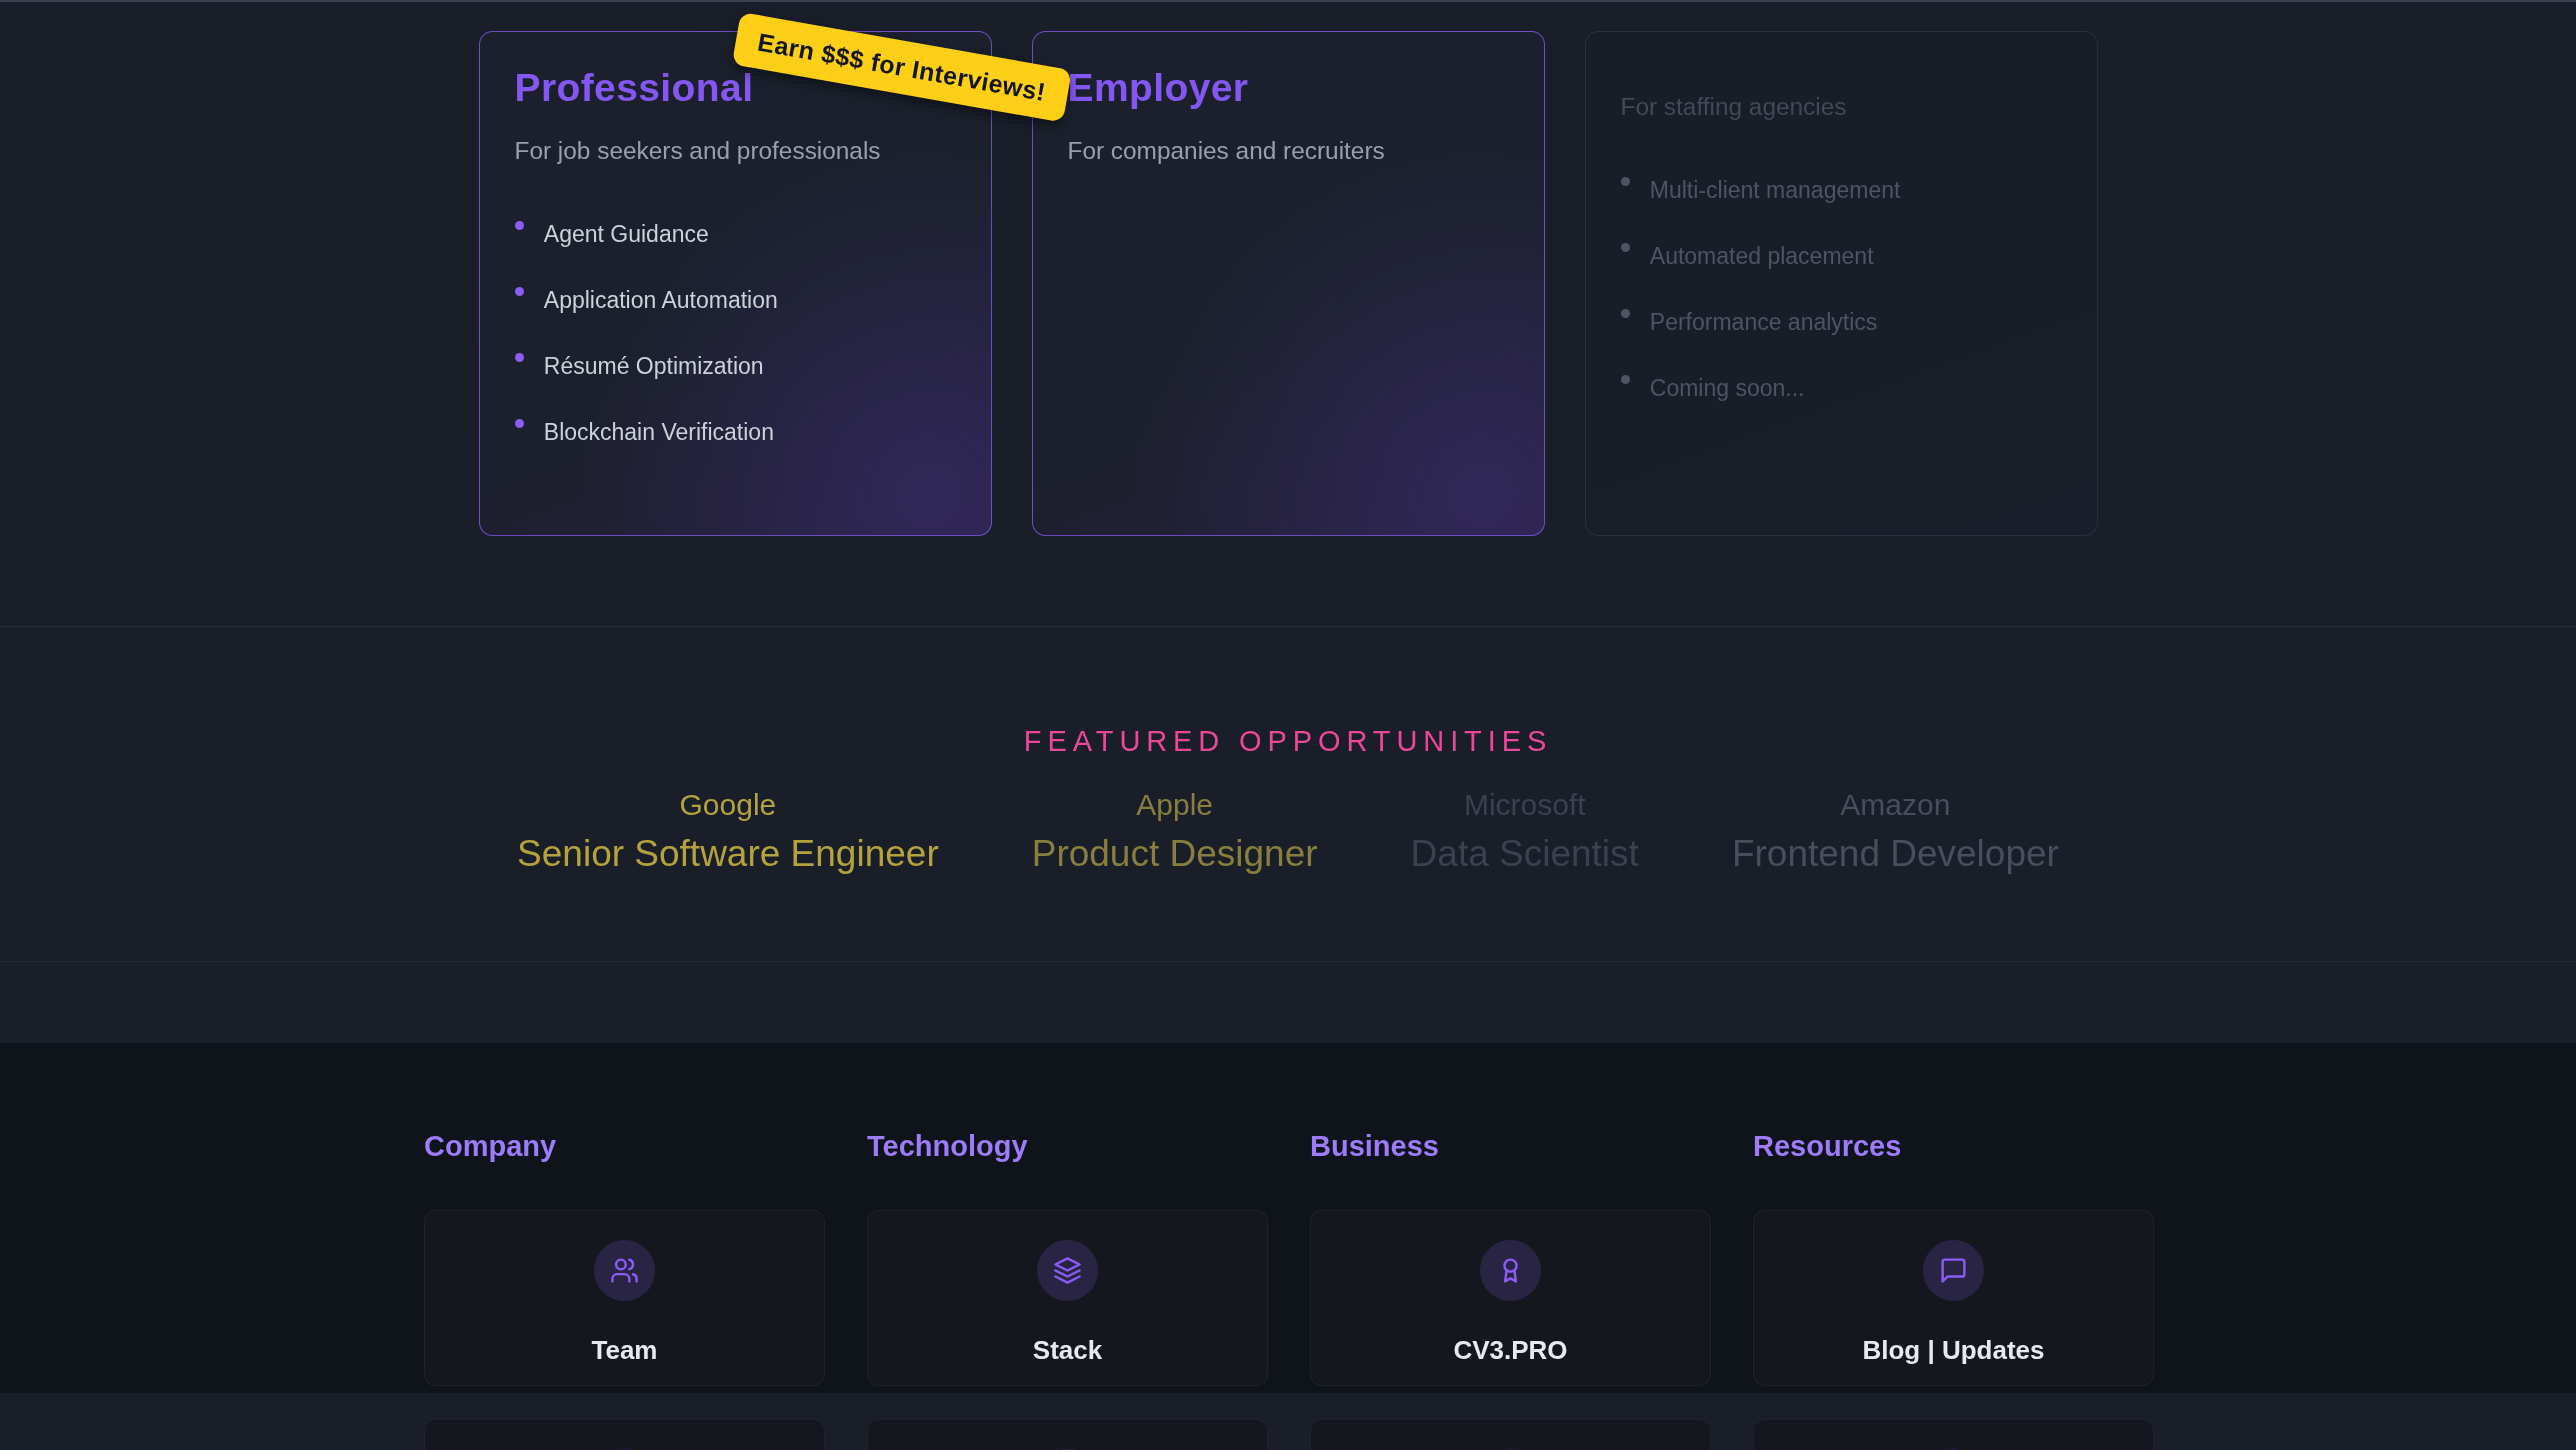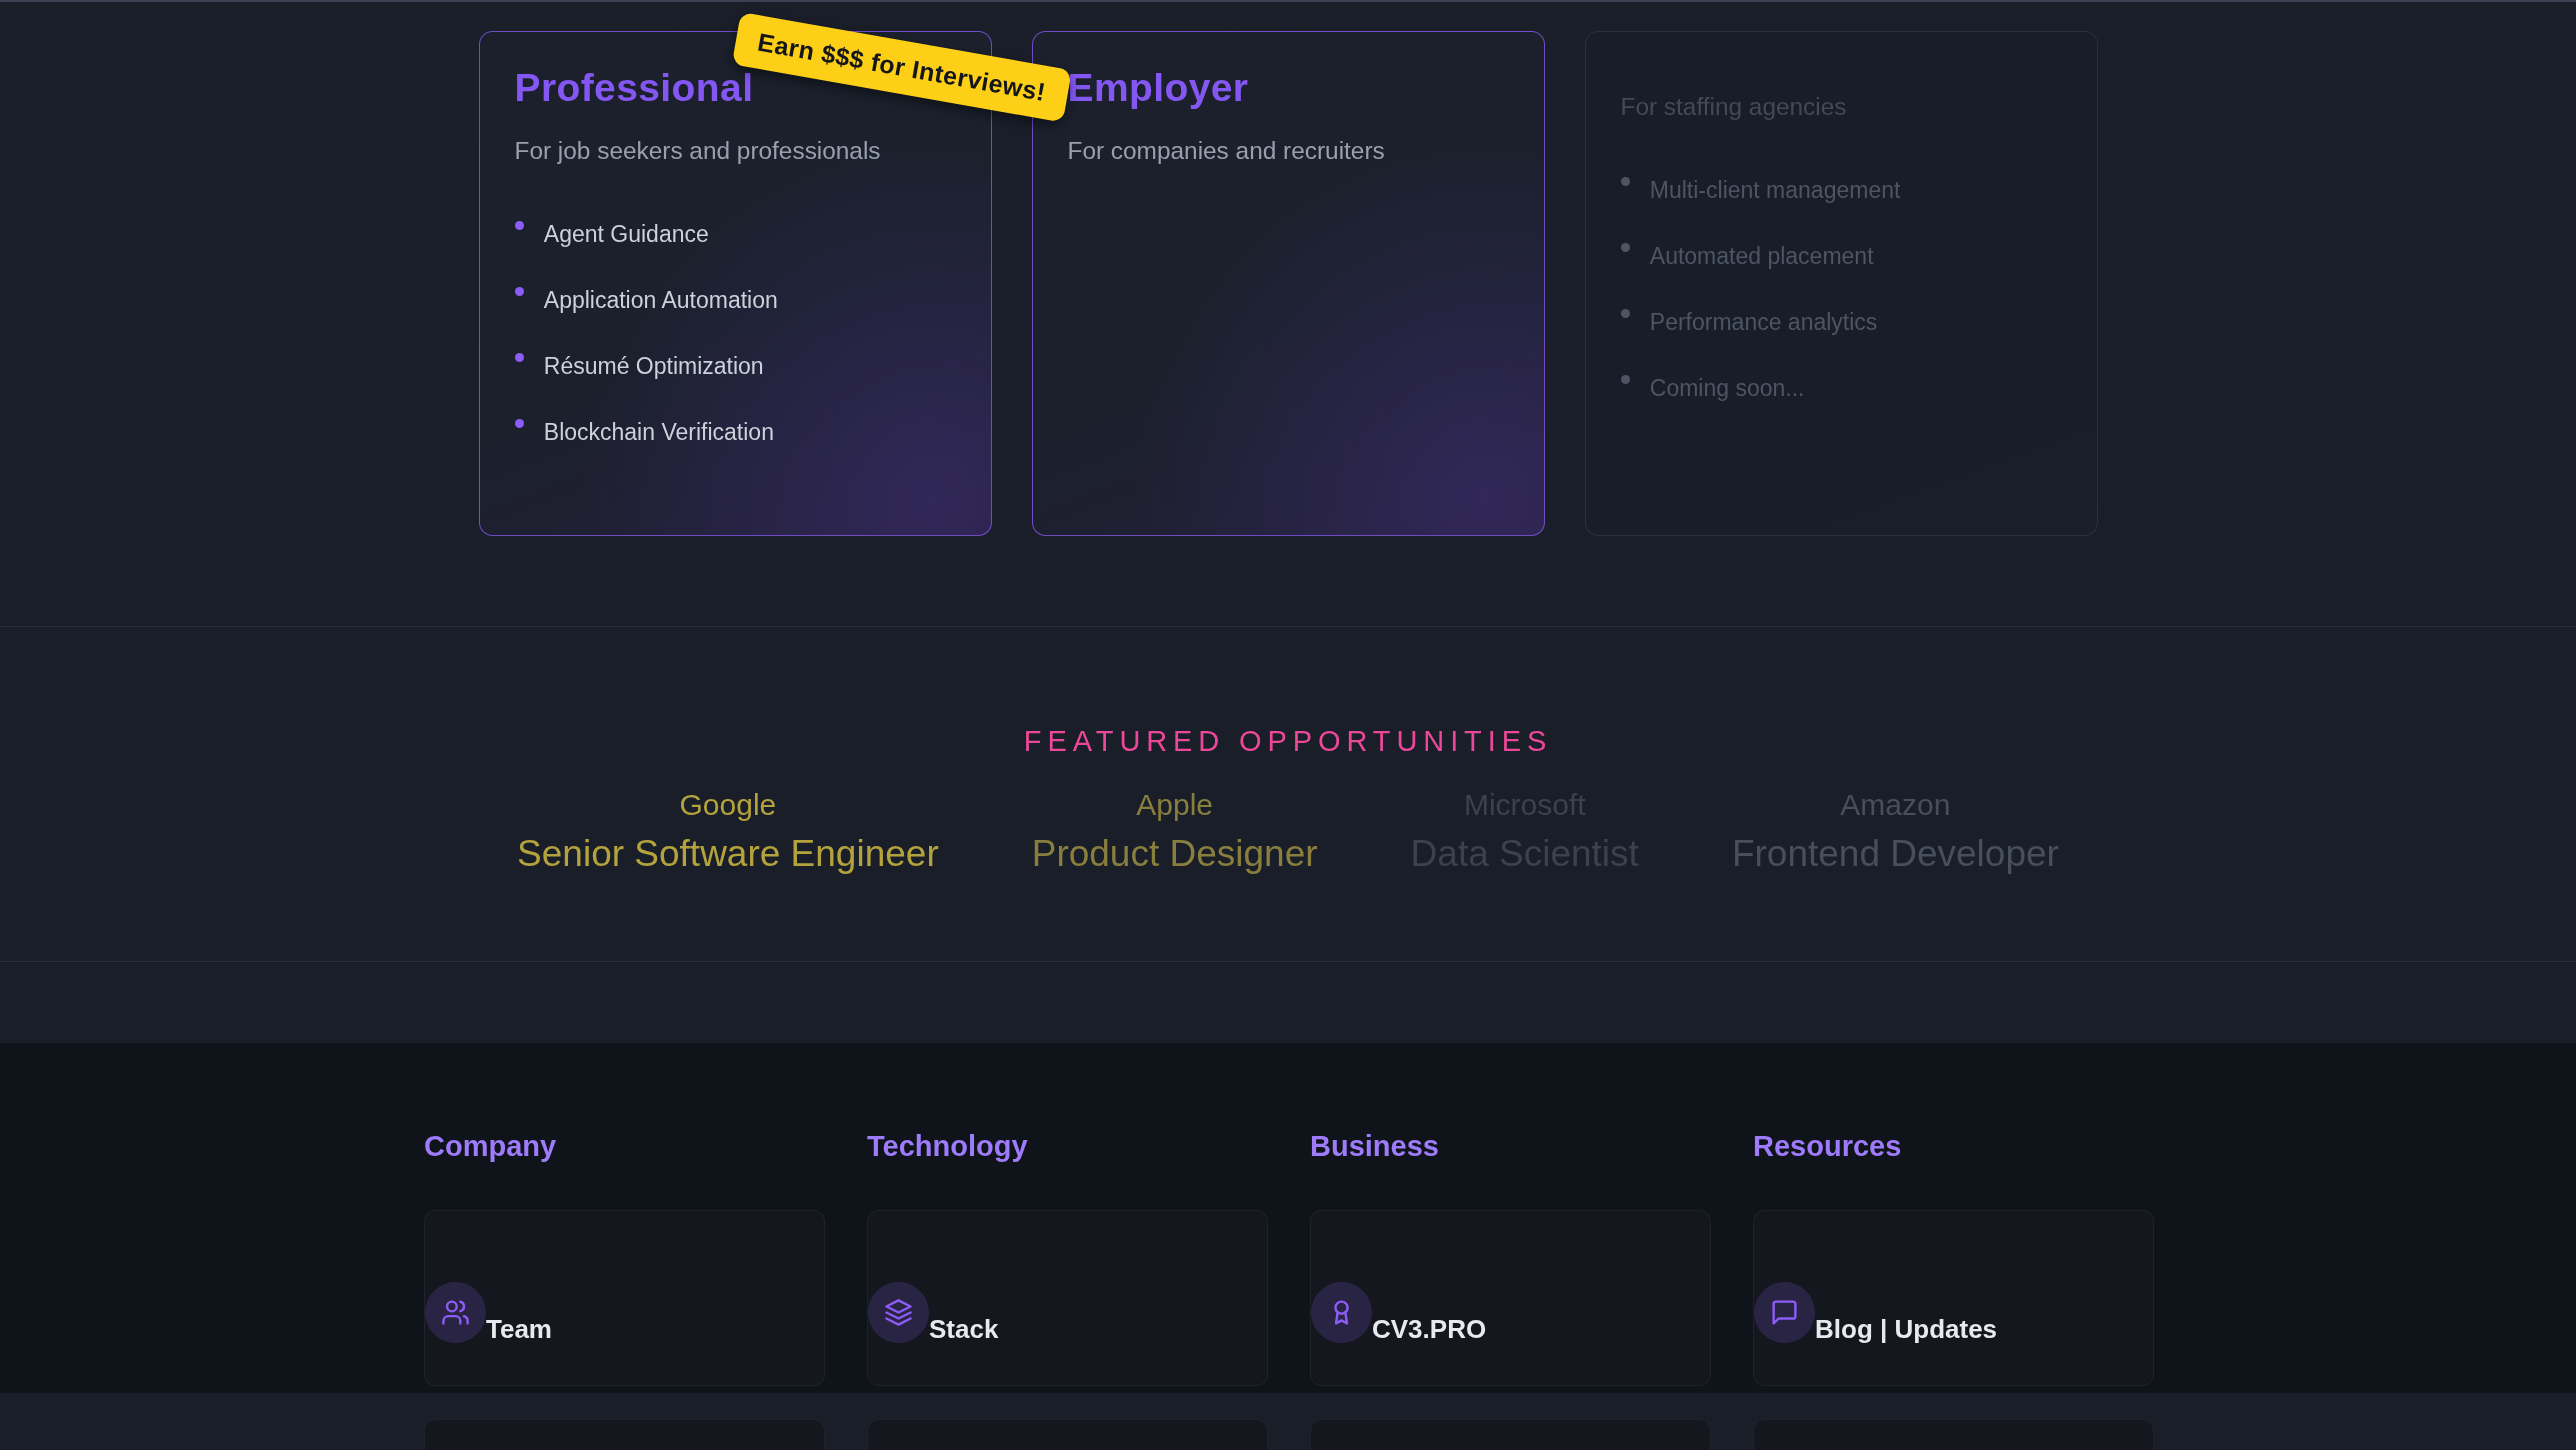--- a/index.html
+++ b/index.html
@@ -66,21 +66,21 @@
   .strip{height:81px;background:#1a1f2a;}
 
   
   .site-footer{height:350px;background:#0f131a;}
   .footer-grid{
     width:1728px;margin:0 auto;padding-top:87px;
     display:grid;grid-template-columns:repeat(4,401px);column-gap:42px;
   }
   .footer-heading{margin:0;font-size:29px;font-weight:700;color:#9d7bfa;}
   .footer-card{
-    display:flex;flex-direction:row;align-items:center;
+    display:flex;flex-direction:column;align-items:center;
     box-sizing:border-box;width:401px;height:176px;margin-top:47px;
     background:#15171e;border:0.8px solid rgba(255,255,255,.05);border-radius:11.8px;
     padding-top:29.5px;text-decoration:none;cursor:pointer;
   }
   .footer-card + .footer-card{margin-top:33px;}
   .icon-circle{
     width:61px;height:61px;border-radius:50%;background:#2a2444;
     display:flex;align-items:center;justify-content:center;
   }
   .icon-circle svg{width:29px;height:29px;stroke:#8b5cf6;fill:none;stroke-width:2;stroke-linecap:round;stroke-linejoin:round;}

